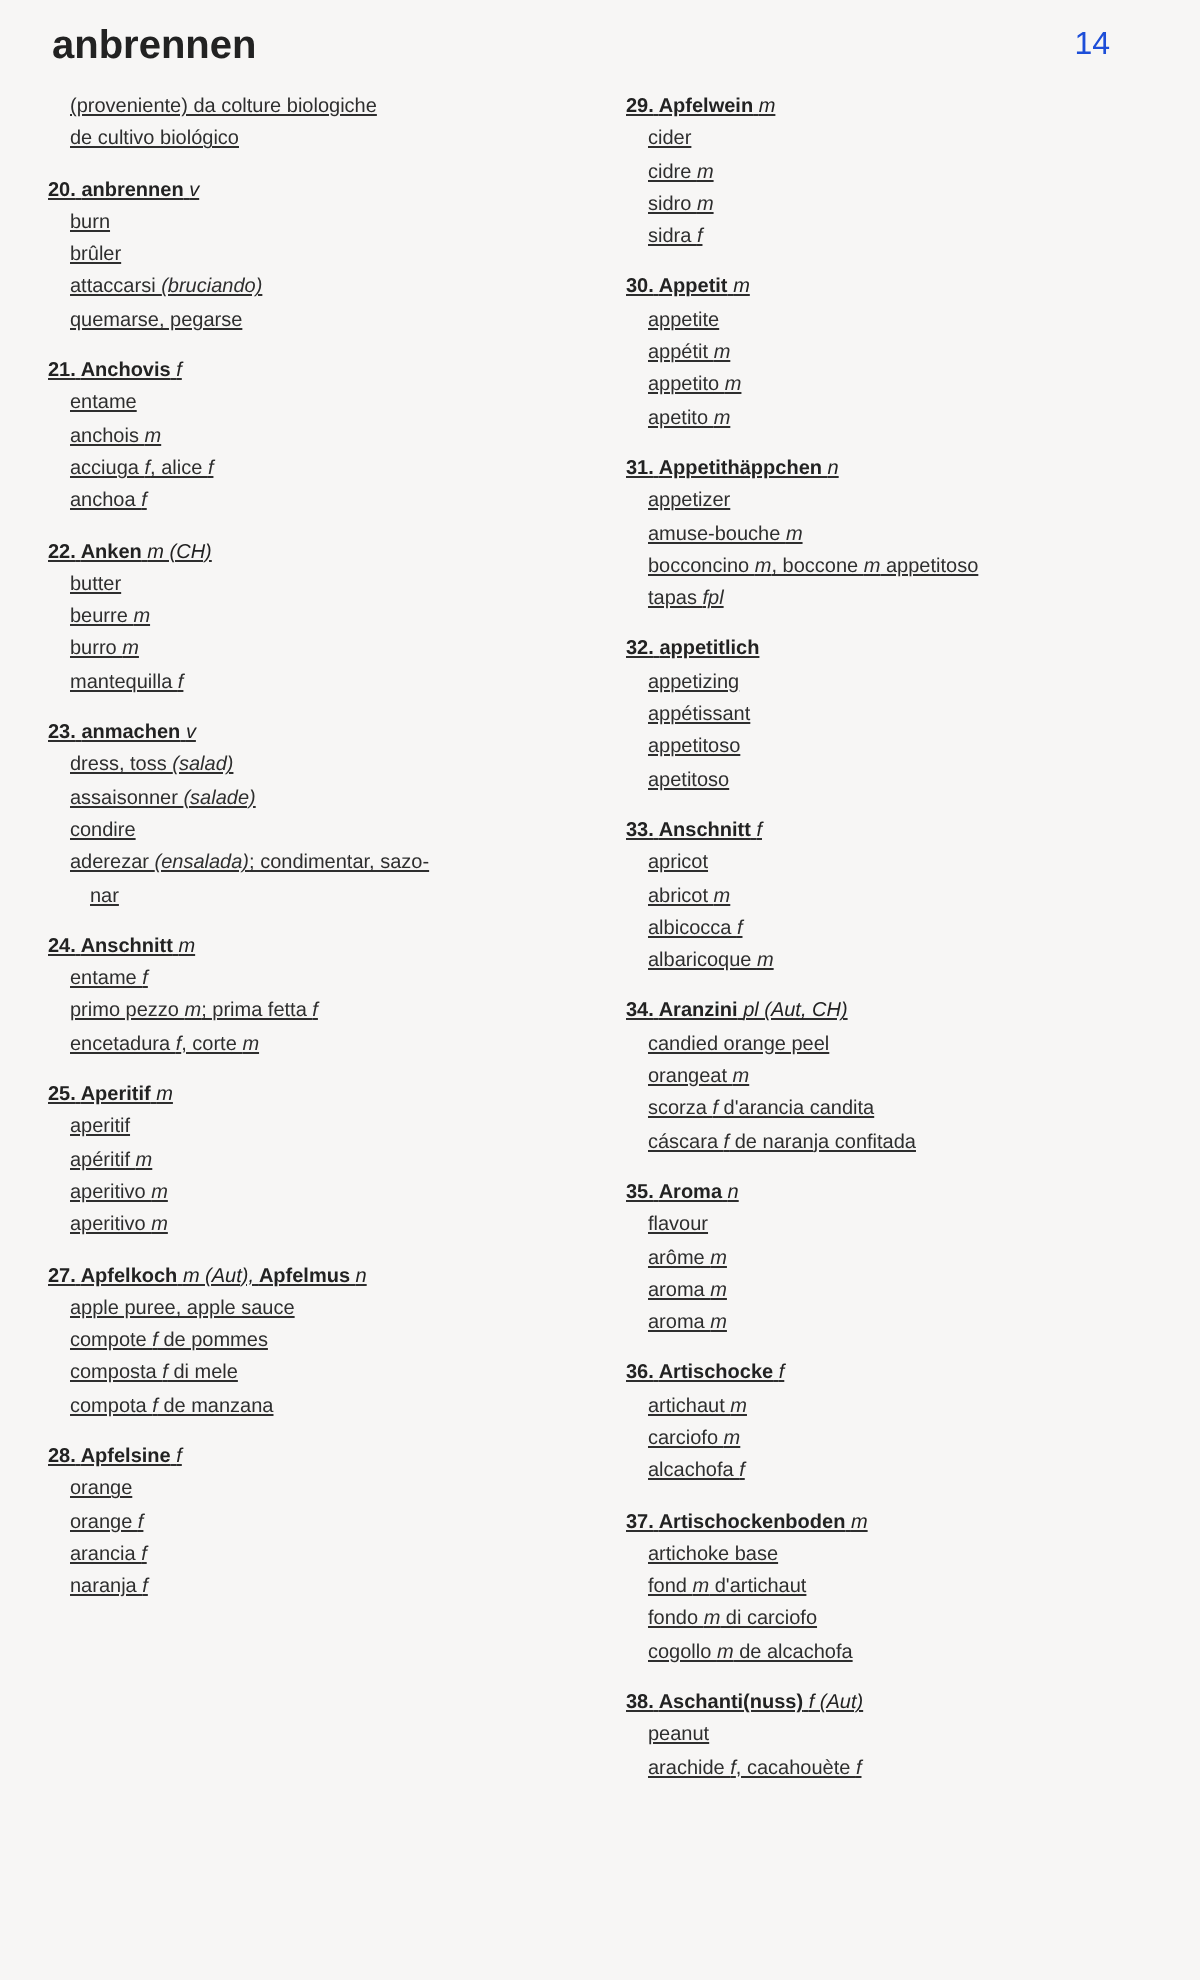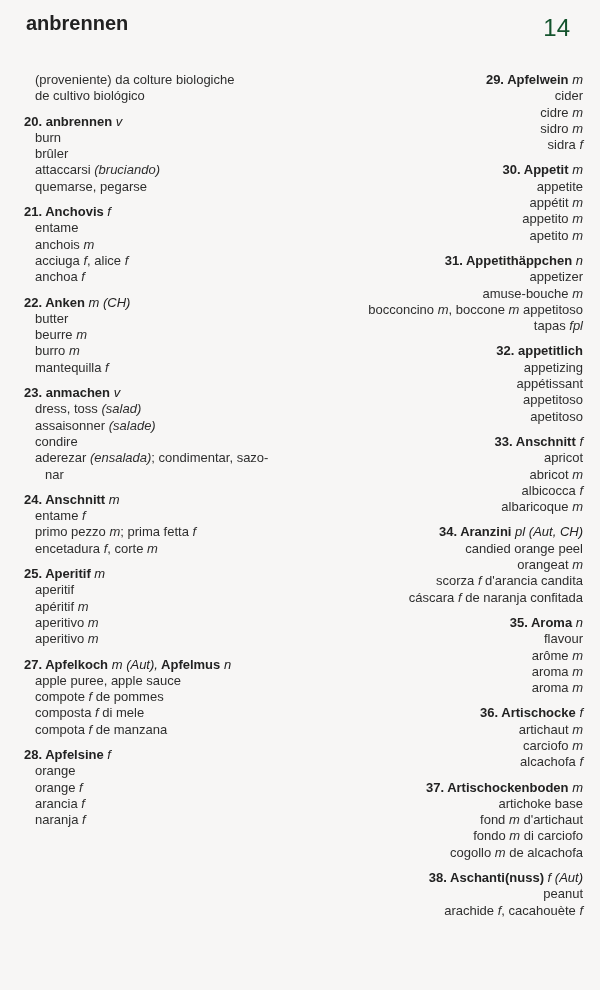--- a/index.html
+++ b/index.html
@@ -9,29 +9,29 @@
       font-family: "Liberation Sans", sans-serif;
       color: #2e2e2e;
       position: relative;
       overflow: hidden;
     }
     .running-head {
       position: absolute; left: 26px; top: 12px;
       font-weight: bold; font-size: 20px; color: #222;
     }
     .page-number {
-      position: absolute; right: 30px; top: 14px;
-      font-size: 24px; color: #14532d;
+      position: absolute; right: 45px; top: 14px;
+      font-size: 16px; color: #1d4ed8;
     }
     .col {
-      position: absolute; top: 72px;
-      font-size: 13px; line-height: 16.3px;
+      position: absolute; top: 46px;
+      font-size: 10px; line-height: 16.3px; text-decoration: underline;
     }
     .col-left { left: 24px; width: 270px; }
-    .col-right { left: 313px; width: 270px; text-align: right; }
+    .col-right { left: 313px; width: 270px; }
     .entry { margin-bottom: 9px; }
     .hw { font-weight: bold; color: #222; }
     .hw i { font-weight: normal; }
     .tr { padding-left: 11px; }
     .cont { padding-left: 11px; }
     .indent2 { padding-left: 21px; }
   </style>
 </head>
 <body>
 

